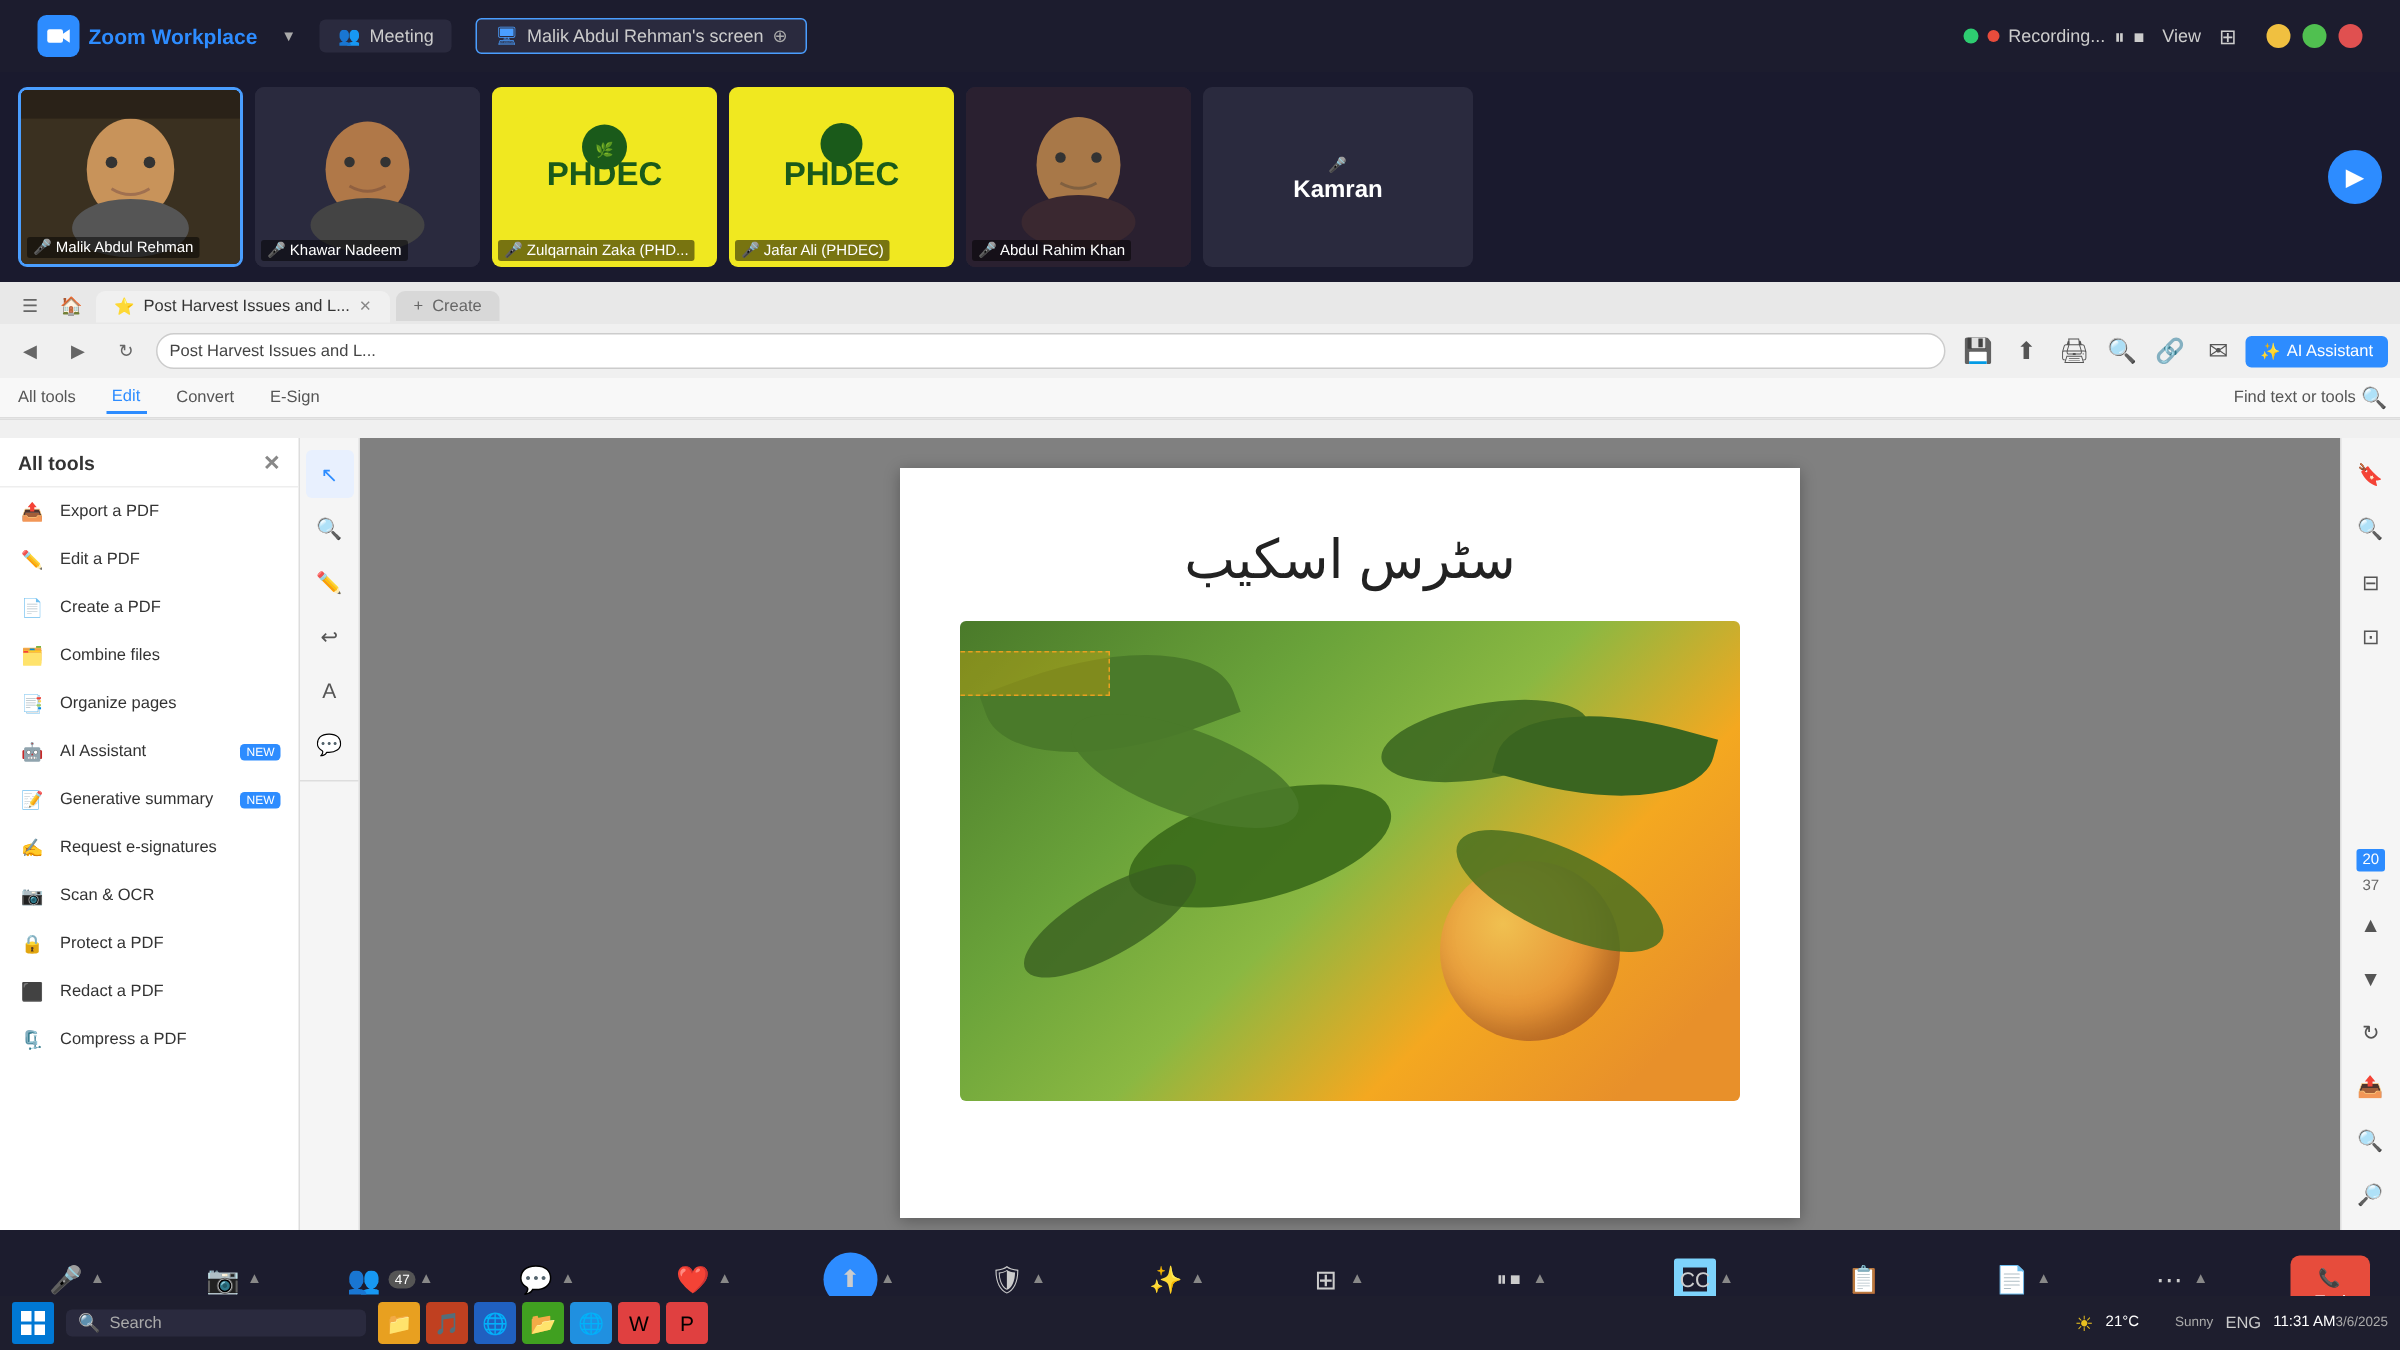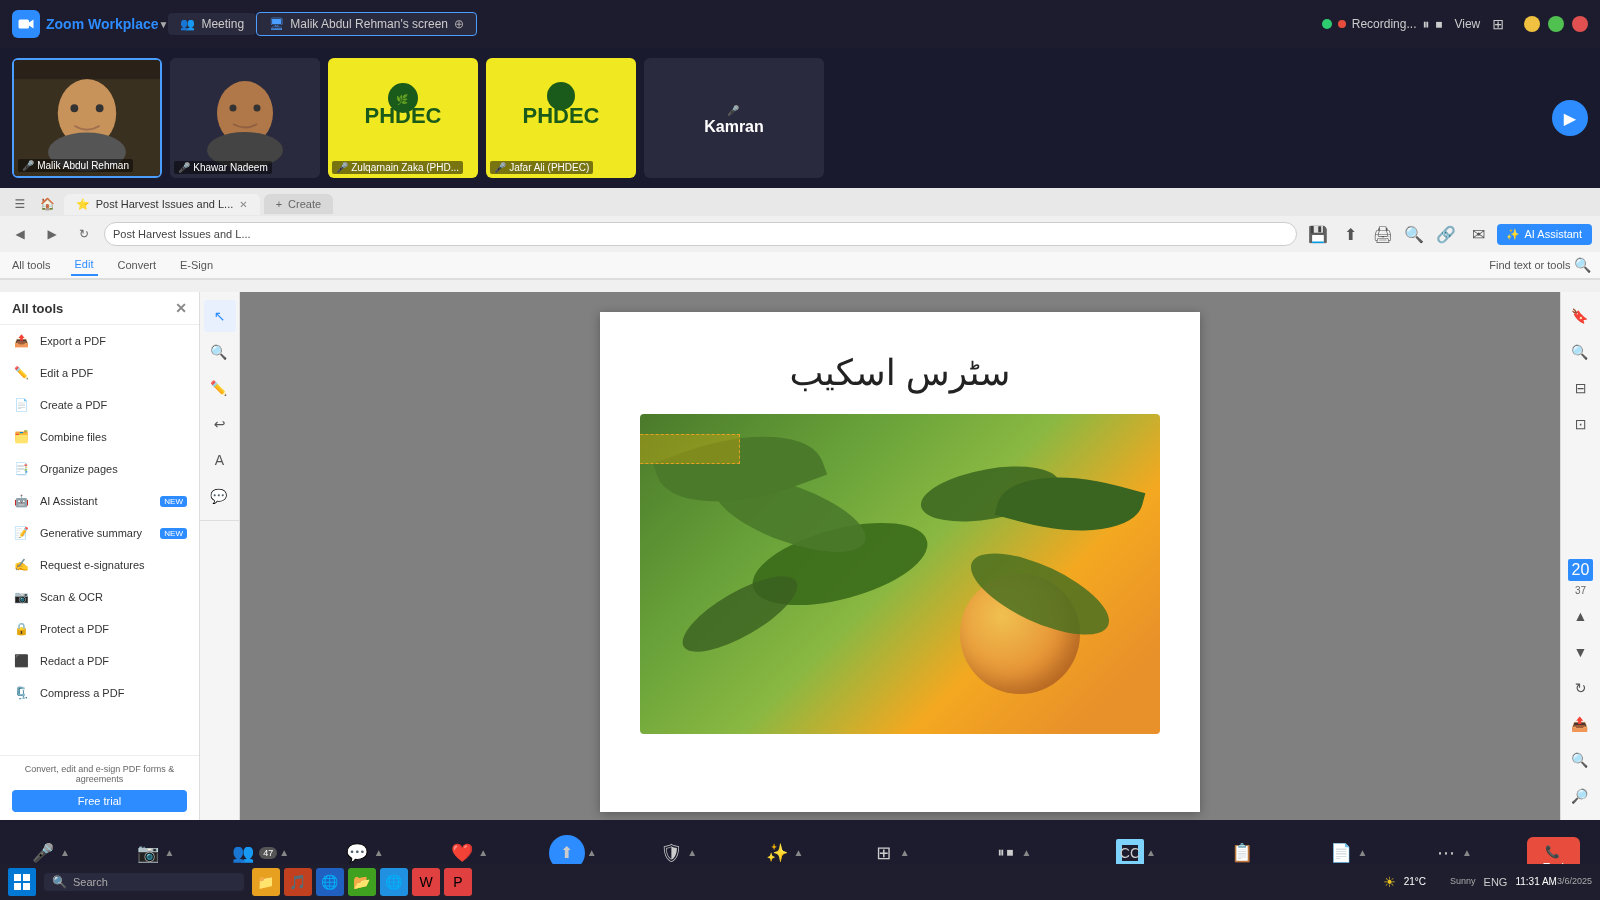--- a/index.html
+++ b/index.html
@@ -5,21 +5,22 @@
     * { margin: 0; padding: 0; box-sizing: border-box; }
     body { width: 1600px; height: 900px; overflow: hidden; font-family: 'Segoe UI', Arial, sans-serif; background: #1a1a2e; position: relative; }
 
     
     .zoom-topbar {
       width: 100%;
       height: 48px;
       background: #1c1c2e;
       display: flex;
       align-items: center;
-      padding: 0 12px;
+      padding: 0 25px;
+      gap: 16px;
       position: relative;
       z-index: 100;
     }
     .zoom-logo {
       display: flex;
       align-items: center;
       gap: 6px;
       color: #2d8cff;
       font-weight: 700;
       font-size: 14px;
@@ -466,21 +467,21 @@
       display: flex;
       flex-direction: column;
       align-items: center;
       padding: 8px 0;
       gap: 4px;
       margin-top: 104px;
     }
     .page-indicator {
       background: #2d8cff;
       color: white;
-      font-size: 16px;
+      font-size: 10px;
       padding: 2px 4px;
       border-radius: 2px;
       text-align: center;
     }
     .page-total {
       font-size: 10px;
       color: #666;
     }
 
     
@@ -695,20 +696,36 @@
         <text x="75" y="65" text-anchor="middle" font-size="22" font-weight="bold" fill="#1a5a1a">PHDEC</text>
         <circle cx="75" cy="38" r="14" fill="#1a5a1a"></circle>
       </svg>
     </div>
     <div class="participant-name">
       <span>🎤</span>
       Jafar Ali (PHDEC)
     </div>
   </div>
 
+  <div class="participant-tile">
+    <div class="participant-avatar">
+      <svg width="150" height="120" viewBox="0 0 150 120">
+        <rect width="150" height="120" fill="#2a2030"></rect>
+        <ellipse cx="75" cy="52" rx="28" ry="32" fill="#a87848"></ellipse>
+        <ellipse cx="75" cy="90" rx="38" ry="18" fill="#3a2830"></ellipse>
+        <circle cx="63" cy="47" r="3.5" fill="#333"></circle>
+        <circle cx="87" cy="47" r="3.5" fill="#333"></circle>
+        <path d="M 63 64 Q 75 71 87 64" stroke="#806040" stroke-width="2" fill="none"></path>
+      </svg>
+    </div>
+    <div class="participant-name">
+      <span>🎤</span>
+      Abdul Rahim Khan
+    </div>
+  </div>
 
   <div class="kamran-tile">
     <div style="text-align:center">
       <span style="font-size:10px;color:#aaa">🎤</span>
       <div class="kamran-name">Kamran</div>
     </div>
   </div>
 
   <div class="next-btn">▶</div>
 </div>
@@ -816,24 +833,20 @@
       <div class="tool-icon">⬛</div>
       <span>Redact a PDF</span>
     </div>
     <div class="tool-item">
       <div class="tool-icon">🗜️</div>
       <span>Compress a PDF</span>
     </div>
 
     <div style="height: 80px;"></div>
 
-    <div class="panel-footer">
-      <div class="panel-footer-text">Convert, edit and e-sign PDF forms &amp; agreements</div>
-      <button class="free-trial-btn">Free trial</button>
-    </div>
   </div>
 
   <div class="pdf-left-toolbar">
     <div class="pdf-icon-btn active">↖</div>
     <div class="pdf-icon-btn">🔍</div>
     <div class="pdf-icon-btn">✏️</div>
     <div class="pdf-icon-btn">↩</div>
     <div class="pdf-icon-btn">A</div>
     <div class="pdf-icon-btn">💬</div>
     <div style="width:100%;height:1px;background:#ddd;margin:4px 0;"></div>

